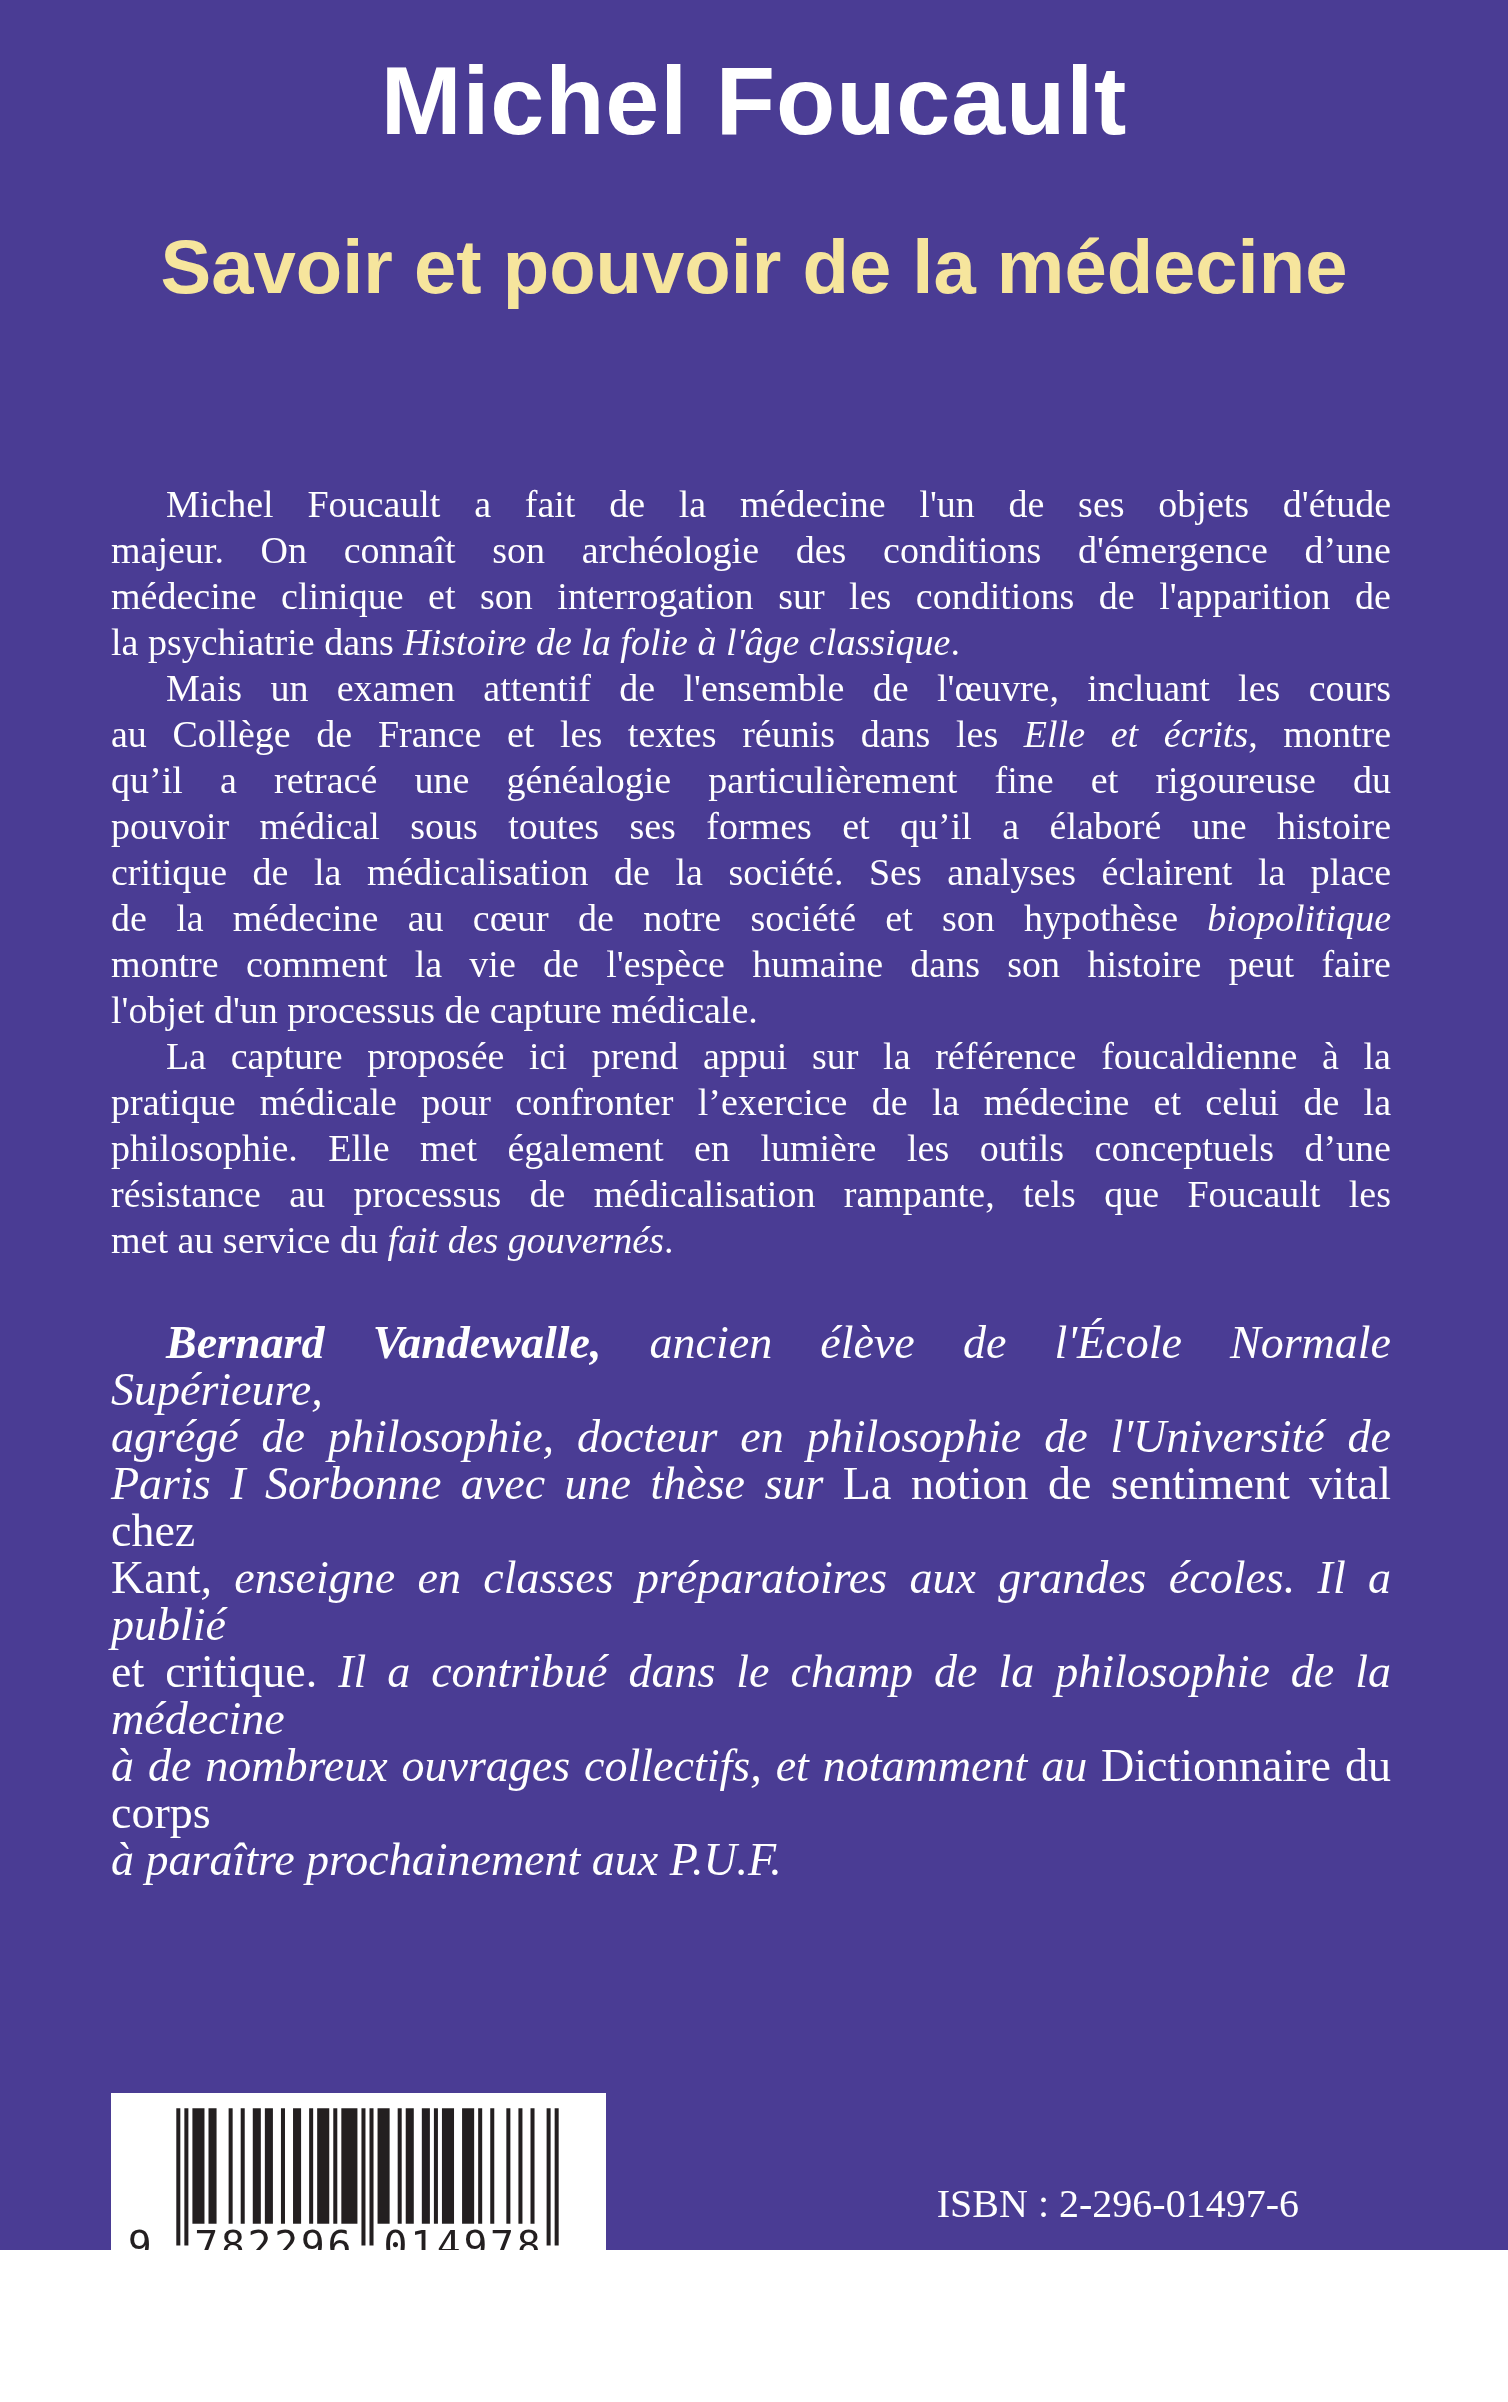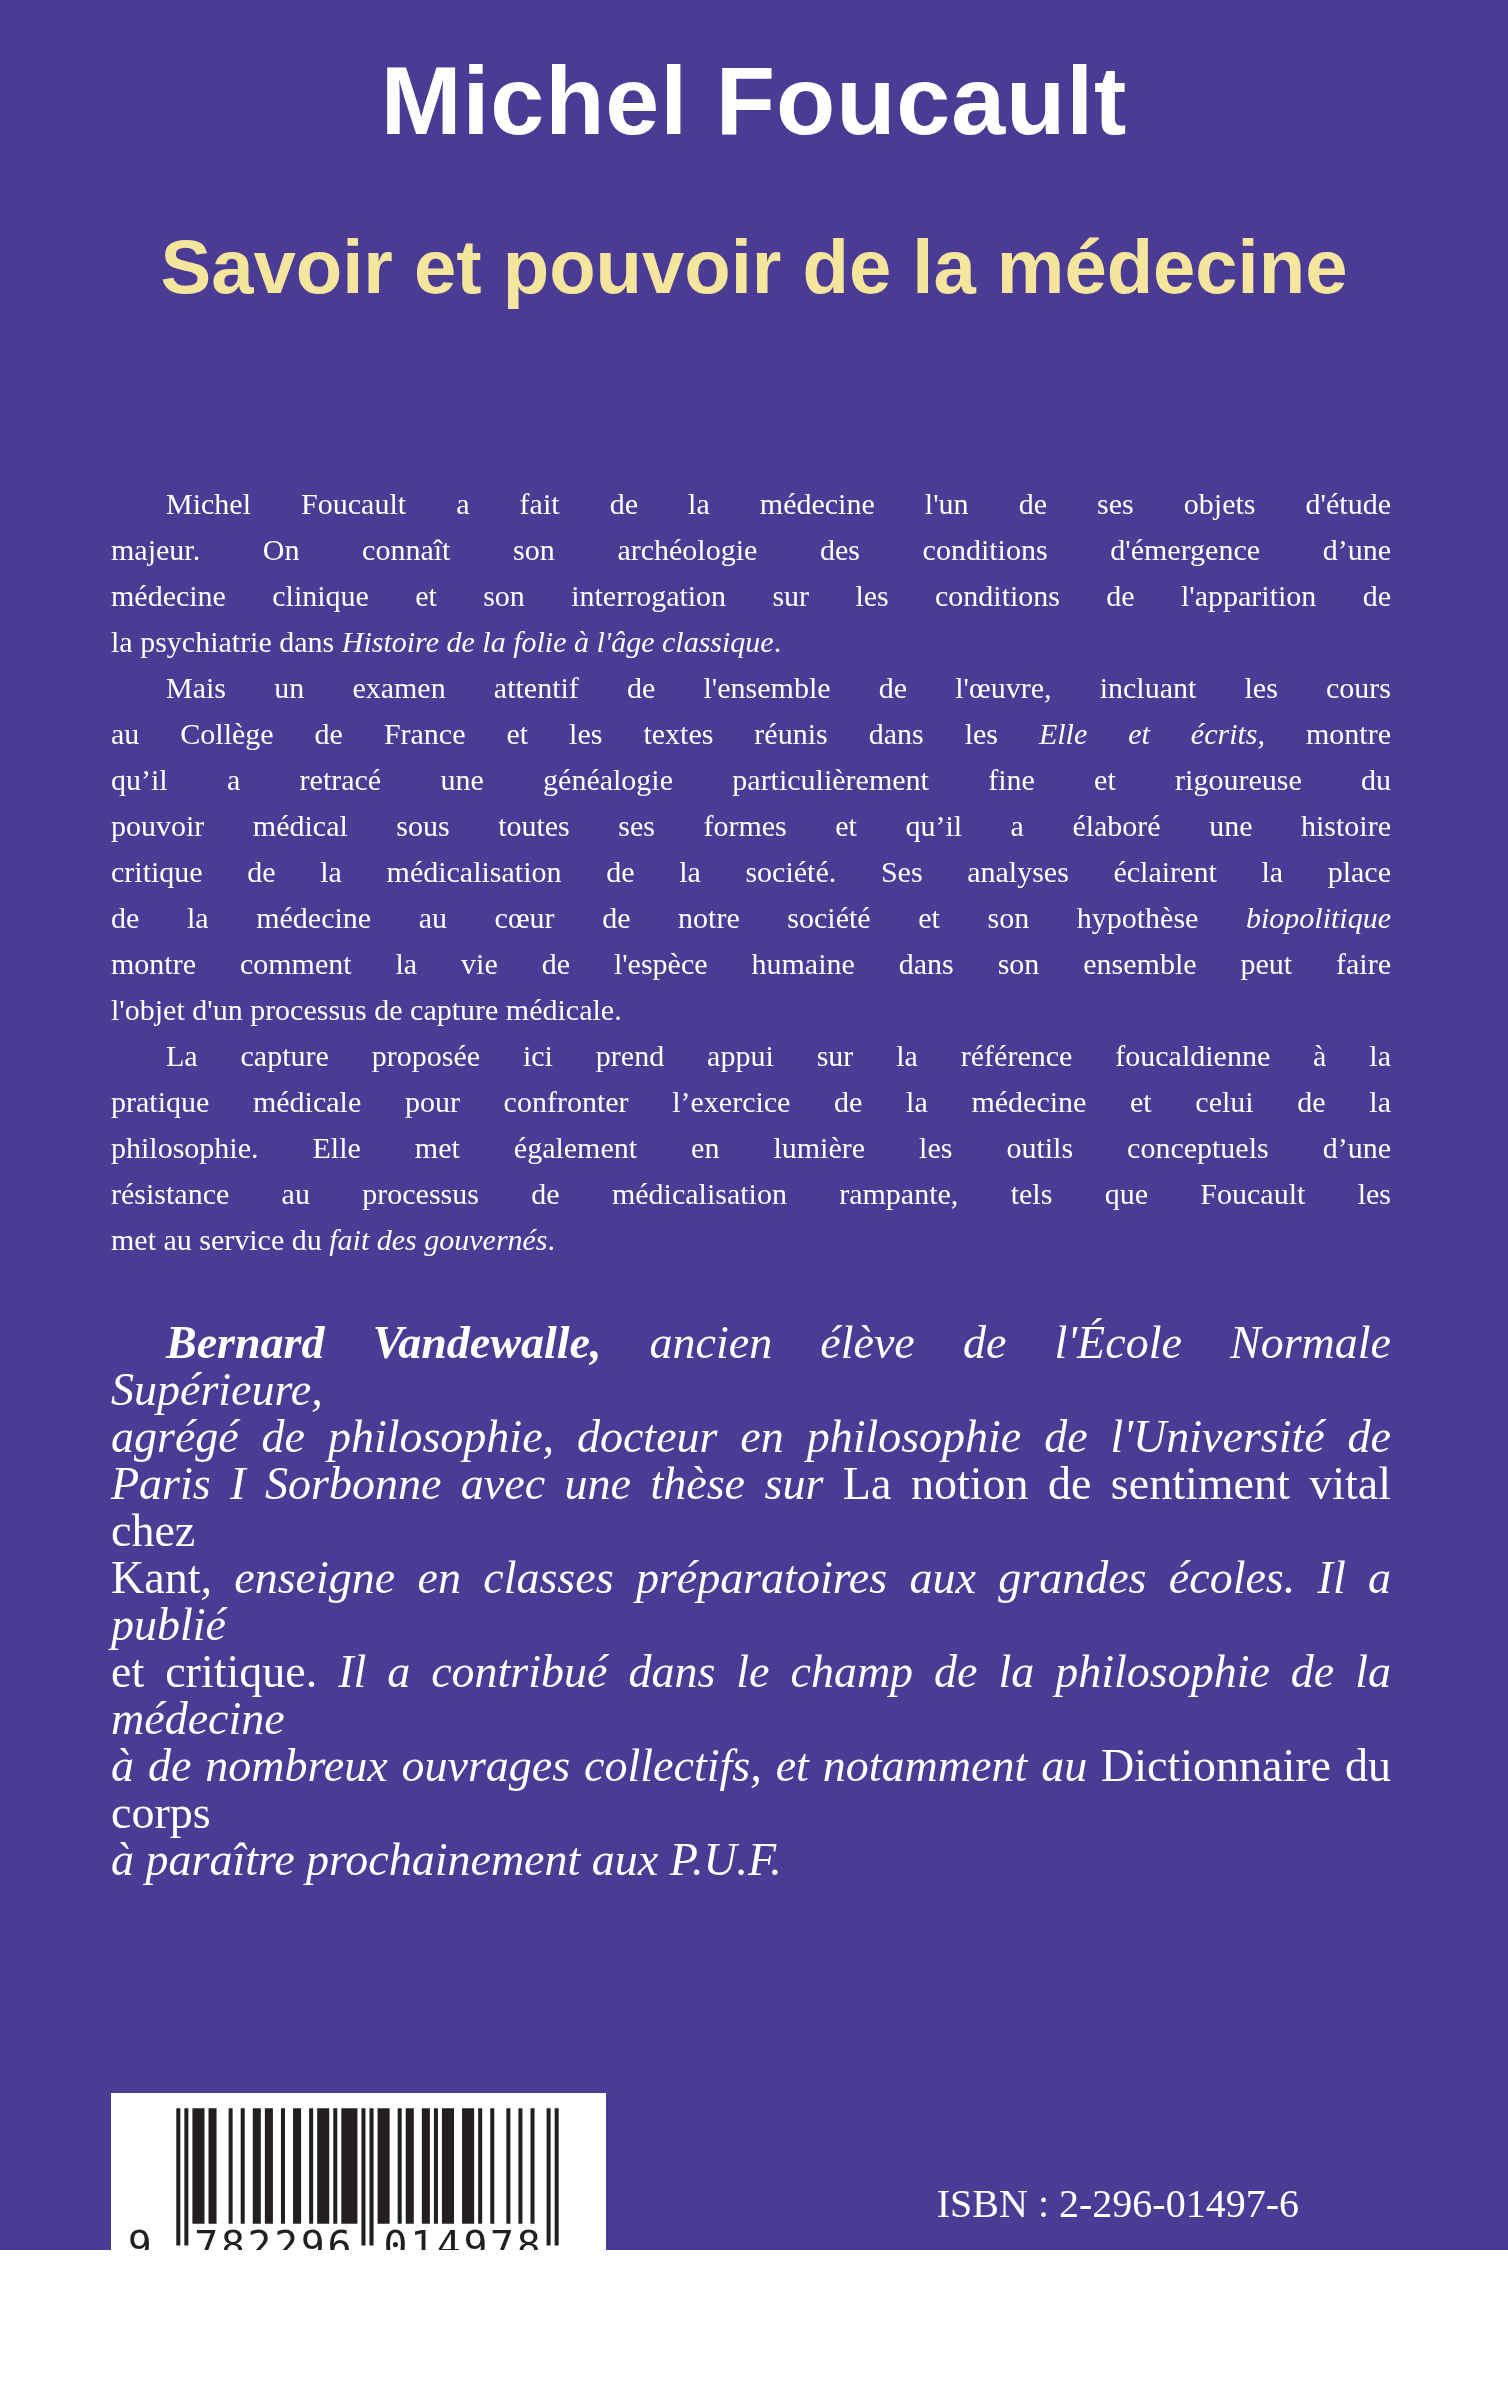--- a/index.html
+++ b/index.html
@@ -33,21 +33,21 @@
     font-family: "Liberation Sans", sans-serif;
     font-weight: bold;
     font-size: 76px;
     line-height: 1;
     color: var(--subtitle, #F6E59D);
   }
 
   .synopsis {
     position: absolute;
     left: 111px; top: 481px; width: 1280px;
-    font-size: 30px;
+    font-size: 38px;
     line-height: 46px;
     color: var(--body, #FFFFFF);
   }
 
   .bio {
     position: absolute;
     left: 111px; top: 1319px; width: 1280px;
     font-size: 46px;
     line-height: 47px;
     font-style: italic;
@@ -102,21 +102,21 @@
       <div class="tline first"><span class="seg-r">Michel Foucault a fait de la médecine l'un de ses objets d'étude</span></div>
       <div class="tline"><span class="seg-r">majeur. On connaît son archéologie des conditions d'émergence d’une</span></div>
       <div class="tline"><span class="seg-r">médecine clinique et son interrogation sur les conditions de l'apparition de</span></div>
       <div class="tline last"><span class="seg-r">la psychiatrie dans </span><span class="seg-i">Histoire de la folie à l'âge classique</span><span class="seg-r">.</span></div>
       <div class="tline first"><span class="seg-r">Mais un examen attentif de l'ensemble de l'œuvre, incluant les cours</span></div>
       <div class="tline"><span class="seg-r">au Collège de France et les textes réunis dans les </span><span class="seg-i">Elle et écrits</span><span class="seg-r">, montre</span></div>
       <div class="tline"><span class="seg-r">qu’il a retracé une généalogie particulièrement fine et rigoureuse du</span></div>
       <div class="tline"><span class="seg-r">pouvoir médical sous toutes ses formes et qu’il a élaboré une histoire</span></div>
       <div class="tline"><span class="seg-r">critique de la médicalisation de la société. Ses analyses éclairent la place</span></div>
       <div class="tline"><span class="seg-r">de la médecine au cœur de notre société et son hypothèse </span><span class="seg-i">biopolitique</span></div>
-      <div class="tline"><span class="seg-r">montre comment la vie de l'espèce humaine dans son ensemble peut faire</span></div>
+      <div class="tline"><span class="seg-r">montre comment la vie de l'espèce humaine dans son histoire peut faire</span></div>
       <div class="tline last"><span class="seg-r">l'objet d'un processus de capture médicale.</span></div>
       <div class="tline first"><span class="seg-r">La capture proposée ici prend appui sur la référence foucaldienne à la</span></div>
       <div class="tline"><span class="seg-r">pratique médicale pour confronter l’exercice de la médecine et celui de la</span></div>
       <div class="tline"><span class="seg-r">philosophie. Elle met également en lumière les outils conceptuels d’une</span></div>
       <div class="tline"><span class="seg-r">résistance au processus de médicalisation rampante, tels que Foucault les</span></div>
       <div class="tline last"><span class="seg-r">met au service du </span><span class="seg-i">fait des gouvernés</span><span class="seg-r">.</span></div>
     </div>
 
   <div class="bio" id="bio">
       <div class="tline first"><span class="seg-bi">Bernard Vandewalle,</span><span class="seg-i"> ancien élève de l'École Normale Supérieure,</span></div>

